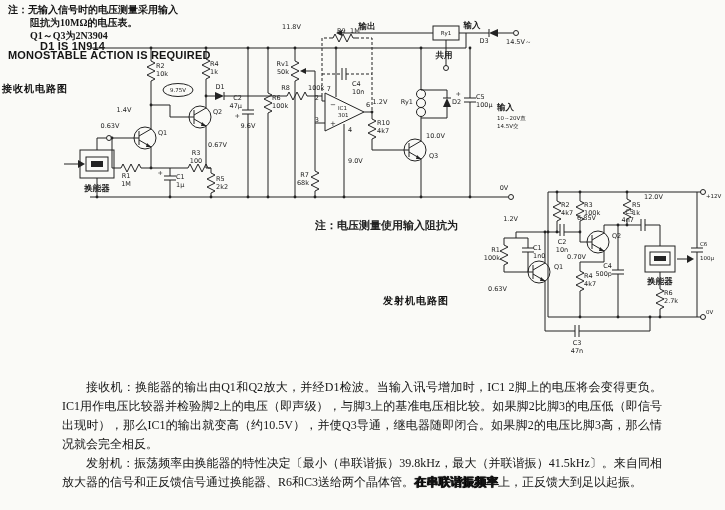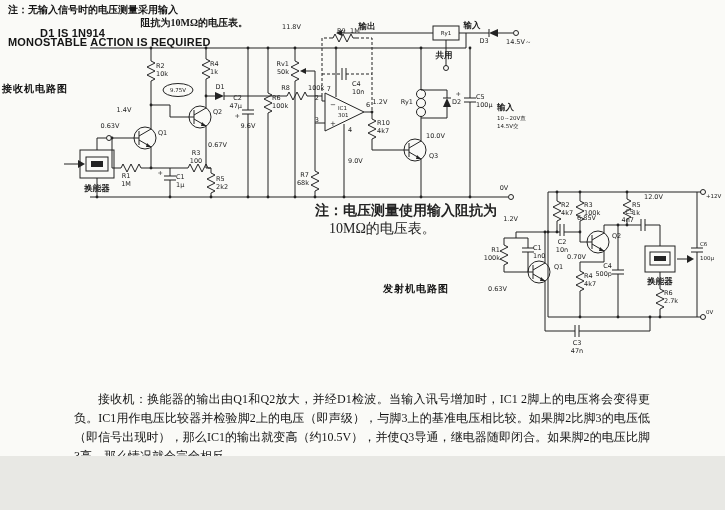--- a/index.html
+++ b/index.html
@@ -1,61 +1,61 @@
 <!DOCTYPE html>
 <html><head>
 <meta charset="utf-8">
 <style>
   html,body{margin:0;padding:0;}
   body{background:#e8e8e4;font-family:"Liberation Sans",sans-serif;}
-  .page{position:relative;width:725px;height:456px;background:#fafaf7;overflow:hidden;color:#1c1c1c;}
+  .page{position:relative;width:725px;height:510px;background:#fafaf7;overflow:hidden;color:#1c1c1c;}
   .abs{position:absolute;}
   
   .notes{left:8px;top:3px;width:240px;font-size:10px;line-height:13px;font-weight:bold;color:#151515;}
   .notes .cnline{font-family:"Liberation Serif",serif;}
-  .notes .ind1{padding-left:22px;text-align:right;}
+  .notes .ind1{padding-left:22px;}
   .notes .eng{font-size:11px;line-height:9px;letter-spacing:.2px;}
   .notes .e1{padding-left:32px;}
   .notes .e2{padding-left:10px;}
   .blocklabel{font-size:10px;font-weight:bold;letter-spacing:1px;color:#111;font-family:"Liberation Serif",serif;}
-  .midnote{left:315px;top:202px;font-size:14px;line-height:18px;font-weight:bold;color:#222;font-family:"Liberation Serif",serif;}
+  .midnote{left:315px;top:216px;font-size:11px;line-height:18px;font-weight:bold;color:#222;font-family:"Liberation Serif",serif;}
   .midnote .ind{padding-left:14px;font-weight:normal;}
   
   .bodytext{left:62px;top:378px;width:600px;font-family:"Liberation Serif",serif;font-size:12px;line-height:19px;text-align:justify;color:#141414;}
-  .bodytext p{margin:12px;text-indent:2em;}
+  .bodytext p{margin:0;text-indent:2em;}
   .smudge{font-weight:bold;text-shadow:0 0 1px #000,1px 0 0 #000;}
   
   svg{position:absolute;left:0;top:0;}
   .wires{stroke:#232323;stroke-width:1;fill:none;}
   .dash{stroke:#232323;stroke-width:1;fill:none;stroke-dasharray:3 2;}
   .sym{stroke:#232323;stroke-width:1;fill:none;}
   .fillsym{fill:#232323;stroke:none;}
   text{fill:#1b1b1b;stroke:none;font-family:"DejaVu Sans",sans-serif;}
   .t55{font-size:5.5px;} .t6{font-size:6.5px;} .t7{font-size:7px;}
   .cn{font-size:8.5px;font-weight:bold;font-family:"Liberation Serif",serif;}
   .dot{fill:#232323;stroke:none;}
 </style>
 </head>
 <body>
 
 <div class="page">
 
   <div class="abs notes">
     <div class="cnline">注：无输入信号时的电压测量采用输入</div>
     <div class="cnline ind1">阻抗为10MΩ的电压表。</div>
+    <div class="cnline ind1">Q1～Q3为2N3904</div>
     <div class="eng e1">D1 IS 1N914</div>
     <div class="eng">MONOSTABLE ACTION IS REQUIRED</div>
   </div>
 
   <div class="abs blocklabel" style="left:2px;top:82px;font-family:Liberation Mono, monospace;">接收机电路图</div>
-  <div class="abs blocklabel" style="left:383px;top:282px;">发射机电路图</div>
+  <div class="abs blocklabel" style="left:383px;top:294px;">发射机电路图</div>
 
   <div class="abs midnote">
     <div>注：电压测量使用输入阻抗为</div>
-    <div class="ind">10MΩ的电压表。</div>
   </div>
 
   <svg width="725" height="372" viewBox="0 0 725 372">
     <defs>
       <path id="rz" d="M0,0 v3 l4,2 -8,4 8,4 -8,4 8,4 -4,2 v3"></path>
       <g id="cap">
           <line x1="-6" y1="0" x2="6" y2="0"></line>
           <line x1="-6" y1="4" x2="6" y2="4"></line>
         </g>
       <g id="dio">
@@ -324,15 +324,16 @@
       <text class="t6" x="577" y="353" text-anchor="middle">47n</text>
       <text class="t55" x="700" y="246">C6</text>
       <text class="t55" x="700" y="260">100μ</text>
       <text class="t55" x="706" y="198">+12V</text>
       <text class="t55" x="706" y="314">0V</text>
     </g>
   </svg>
 
   <div class="abs bodytext">
     <p>接收机：换能器的输出由Q1和Q2放大，并经D1检波。当输入讯号增加时，IC1 2脚上的电压将会变得更负。IC1用作电压比较器并检验脚2上的电压（即声级），与脚3上的基准电压相比较。如果脚2比脚3的电压低（即信号出现时），那么IC1的输出就变高（约10.5V），并使Q3导通，继电器随即闭合。如果脚2的电压比脚3高，那么情况就会完全相反。</p>
+    <p><span>发射机：振荡频率由换能器的特性决定〔最小（串联谐振）39.8kHz，最大（并联谐振）41.5kHz〕。来自同相放大器的信号和正反馈信号通过换能器、R6和C3送给两个晶体管。</span><span class="smudge">在串联谐振频率</span><span>上，正反馈大到足以起振。</span></p>
   </div>
 
 </div>
 
 </body></html>

